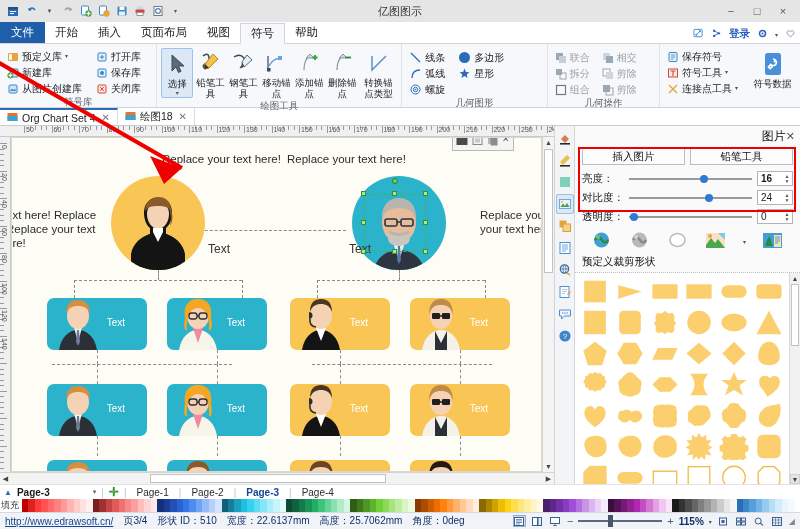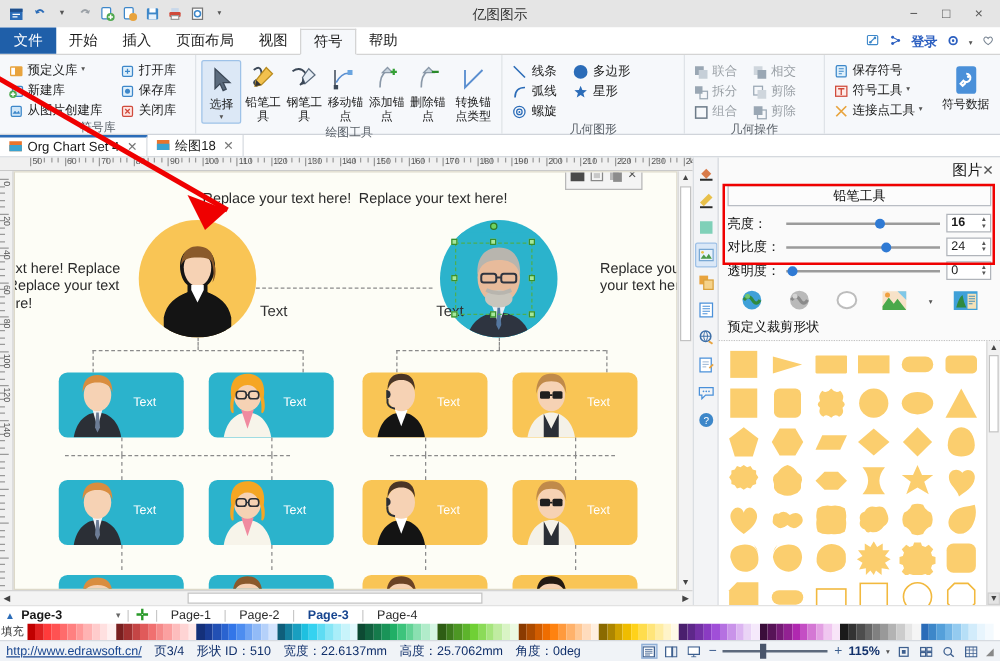--- a/index.html
+++ b/index.html
@@ -1084,20 +1084,21 @@
           </svg>
         </div>
     </div>
 
     <div class="rpanel">
       <div class="rp-head">
         <span>图片</span>
         <span style="font-size:11px;color:#555">✕</span>
       </div>
       <div class="rp-btns">
+        <div class="rp-btn">插入图片</div>
         <div class="rp-btn">铅笔工具</div>
       </div>
 
       <div class="slider-row">
         <span class="sl-label">亮度：</span>
         <span class="sl-track">
             <i class="sl-knob" style="left:58%"></i>
           </span>
         <span class="sl-num">
           <b style="font-weight:bold">16</b>

